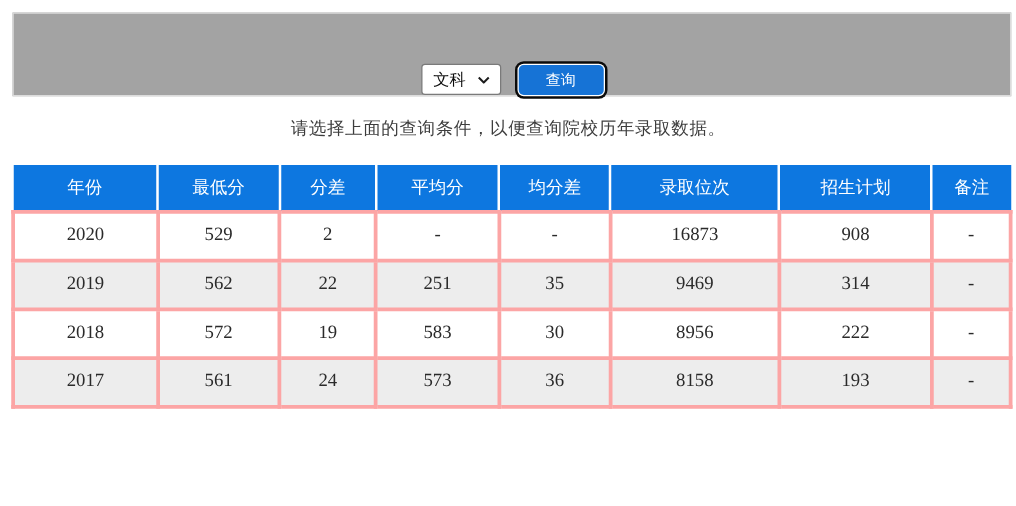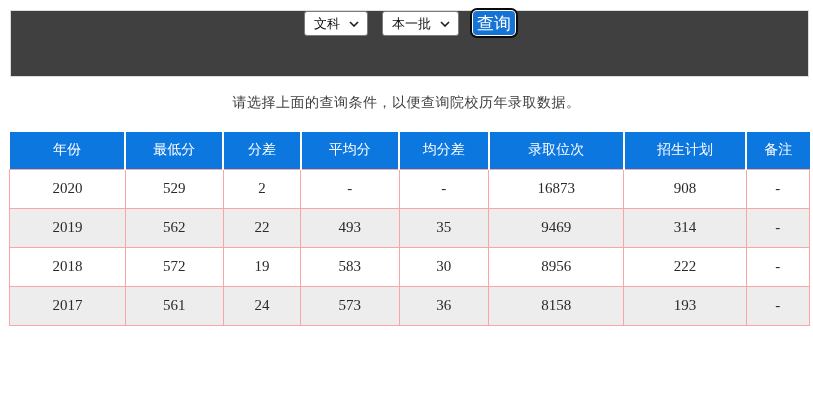--- a/index.html
+++ b/index.html
@@ -8,23 +8,23 @@
     background: #ffffff;
     font-family: "Liberation Sans", "DejaVu Sans", sans-serif;
     overflow: hidden;
   }
 
   
   .query-panel {
     margin: 10px 4px 0 10px;
     height: 67px;
     border: 1px solid #dcdcdc;
-    background: #404040;
+    background: #a3a3a3;
     display: flex;
-    align-items: flex-start;
+    align-items: flex-end;
     justify-content: center;
     gap: 14px;
   }
   .fake-select {
     display: inline-flex;
     align-items: center;
     gap: 9px;
     height: 25px;
     padding: 0 8px 0 9px;
     border: 1px solid #7a7a7a;
@@ -33,24 +33,24 @@
     font-size: 13px;
     color: #0c0c0c;
     cursor: default;
     user-select: none;
   }
   .chev { display: inline-block; width: 10px; height: 6px; }
   .chev svg { display: block; }
 
   .query-btn {
     height: 24px;
-    padding: 0 4px;
+    padding: 0 22px;
     background: var(--button-bg, #1673d6);
     color: #ffffff;
-    font-size: 17px;
+    font-size: 12px;
     font-family: inherit;
     border: none;
     border-radius: 4px;
     box-shadow: 0 0 0 1px #ffffff, 0 0 0 3px #0a0a0a;
     cursor: pointer;
   }
 
   
   .prompt-text {
     margin-top: 17px;
@@ -78,21 +78,21 @@
     border-right: 2px solid #ffffff;
   }
   .results-table thead th:last-child { border-right: none; margin-top: 32px; }
   .results-table tbody td {
     height: 39px;
     text-align: center;
     vertical-align: middle;
     font-family: "Liberation Serif", "DejaVu Serif", serif;
     font-size: 15px;
     color: #2a2a2a;
-    border: 1px solid #fca5a5;
+    border: 3px solid #fca5a5;
     background: #ffffff;
   }
   .results-table tbody tr:nth-child(even) td {
     background: var(--stripe-bg, #ededed);
   }
 
   .col-year    { width: 14.5%; }
   .col-min     { width: 12.2%; }
   .col-diff    { width: 9.7%;  }
   .col-avg     { width: 12.3%; }
@@ -100,28 +100,20 @@
   .col-rank    { width: 16.9%; }
   .col-plan    { width: 15.3%; }
   .col-note    { width: 7.9%;  }
 </style>
 </head>
 <body>
 
 <div class="query-panel">
   <div class="fake-select">
     <span>文科</span>
-    <span class="chev">
-      <svg width="10" height="6" viewBox="0 0 10 6">
-          <polyline points="1,1 5,5 9,1" fill="none" stroke="#1c1c1c" stroke-width="1.6"></polyline>
-        </svg>
-    </span>
-  </div>
-  <div class="fake-select">
-    <span>本一批</span>
     <span class="chev">
       <svg width="10" height="6" viewBox="0 0 10 6">
           <polyline points="1,1 5,5 9,1" fill="none" stroke="#1c1c1c" stroke-width="1.6"></polyline>
         </svg>
     </span>
   </div>
   <button class="query-btn">查询</button>
 </div>
 
 <div class="prompt-text">请选择上面的查询条件，以便查询院校历年录取数据。</div>
@@ -157,21 +149,21 @@
         <td>-</td>
         <td>-</td>
         <td>16873</td>
         <td>908</td>
         <td>-</td>
       </tr>
       <tr>
         <td>2019</td>
         <td>562</td>
         <td>22</td>
-        <td>493</td>
+        <td>251</td>
         <td>35</td>
         <td>9469</td>
         <td>314</td>
         <td>-</td>
       </tr>
       <tr>
         <td>2018</td>
         <td>572</td>
         <td>19</td>
         <td>583</td>

